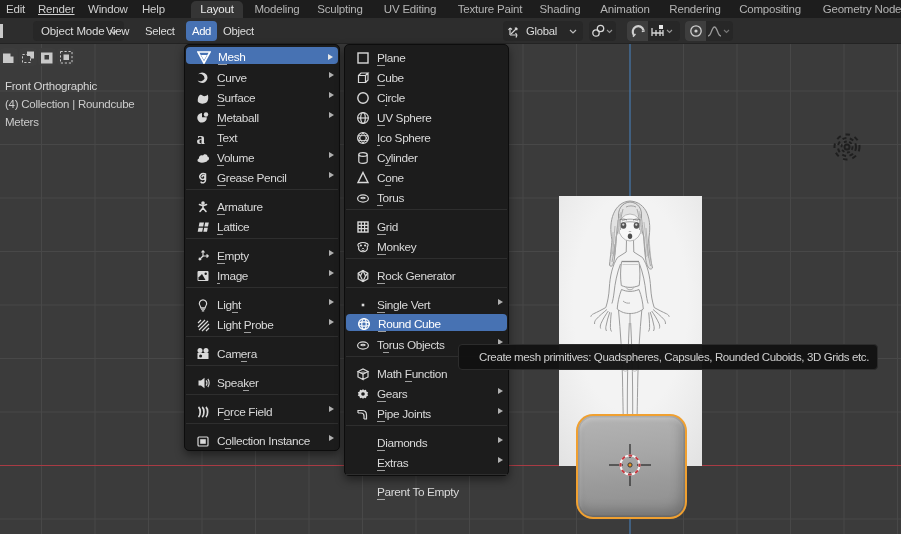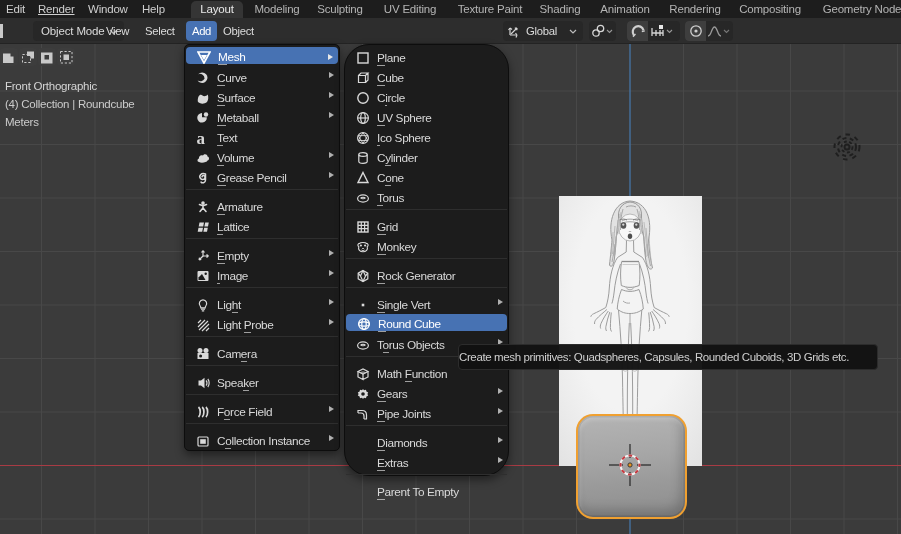--- a/index.html
+++ b/index.html
@@ -20,21 +20,21 @@
 .mrow .ic{width:14px;height:14px;margin-left:11px;flex:0 0 14px;}
 .mrow .noic{width:14px;height:14px;margin-left:11px;flex:0 0 14px;}
 .mrow .lbl{margin-left:7px;white-space:nowrap;}
 .mrow .arr{position:absolute;right:5px;top:7px;width:0;height:0;border-left:5px solid #b0b0b0;border-top:3.5px solid transparent;border-bottom:3.5px solid transparent;}
 .mrow.hl{background:#4772b3;border-radius:4px;color:#fff;height:17px;margin:1.5px 1px;}
 .mrow.hl .arr{border-left-color:#e8e8e8;}
 .msep{height:9px;position:relative;}
 .msep:after{content:"";position:absolute;left:1px;right:1px;top:4px;border-top:1px solid #2e2e2e;}
 u{text-decoration:none;border-bottom:1px solid rgba(230,230,230,0.65);padding-bottom:0px;}
 #tooltip{position:absolute;left:458px;top:344px;width:420px;height:26px;background:rgba(18,18,18,0.97);
-border:1px solid #2c2c2c;border-radius:4px;color:#cfcfcf;font-size:11.5px;line-height:24px;letter-spacing:-0.38px;white-space:nowrap;}
+border:1px solid #2c2c2c;border-radius:4px;color:#cfcfcf;font-size:11.5px;line-height:24px;padding-left:20px;letter-spacing:-0.38px;white-space:nowrap;}
 .toolbtn{position:absolute;width:18px;height:18px;background:#3d3d3d;border-radius:4px;top:48px;}
 </style></head>
 <body>
 
 <svg id="grid" width="901" height="490" style="position:absolute;left:0;top:44px">
   <g stroke="#484848" stroke-width="1">
     <path d="M41.5 0V490 M95 0V490 M148.5 0V490 M202 0V490 M255.5 0V490 M309 0V490 M362.5 0V490 M416 0V490 M469.5 0V490 M523 0V490 M576.5 0V490 M683.5 0V490 M737 0V490 M790.5 0V490 M844 0V490 M897.5 0V490"></path>
     <path d="M0 47H901 M0 100.5H901 M0 154H901 M0 207.5H901 M0 261H901 M0 314.5H901 M0 368H901 M0 475H901"></path>
   </g>
   <line x1="630" y1="0" x2="630" y2="490" stroke="#45719f" stroke-width="1.4"></line>
@@ -362,21 +362,21 @@
     <div class="mrow">
       <svg class="ic" viewBox="0 0 14 14">
         <rect x="2" y="3" width="10" height="9" rx="1" fill="none" stroke="#d9d9d9" stroke-width="1.2"></rect>
         <rect x="4.2" y="5.2" width="5.6" height="4.6" fill="#d9d9d9"></rect>
       </svg>
       <span class="lbl">C<u>o</u>llection Instance</span>
       <span class="arr"></span>
     </div>
   </div>
 
-<div class="menu" id="meshmenu" style="left:344px;top:44px;width:165px;height:432px;border-radius:25px;">
+<div class="menu" id="meshmenu" style="left:344px;top:44px;width:165px;height:432px;">
     <div class="mrow">
       <svg class="ic" viewBox="0 0 14 14">
         <rect x="2" y="2" width="10" height="10" fill="none" stroke="#d9d9d9" stroke-width="1.4"></rect>
       </svg>
       <span class="lbl"><u>P</u>lane</span>
     </div>
     <div class="mrow">
       <svg class="ic" viewBox="0 0 14 14">
         <path d="M2.5 4.5 L2.5 11.5 L9.5 11.5 L9.5 4.5 Z M2.5 4.5 L5 2 L12 2 L9.5 4.5 M12 2 L12 9 L9.5 11.5" fill="none" stroke="#d9d9d9" stroke-width="1.2"></path>
       </svg>

